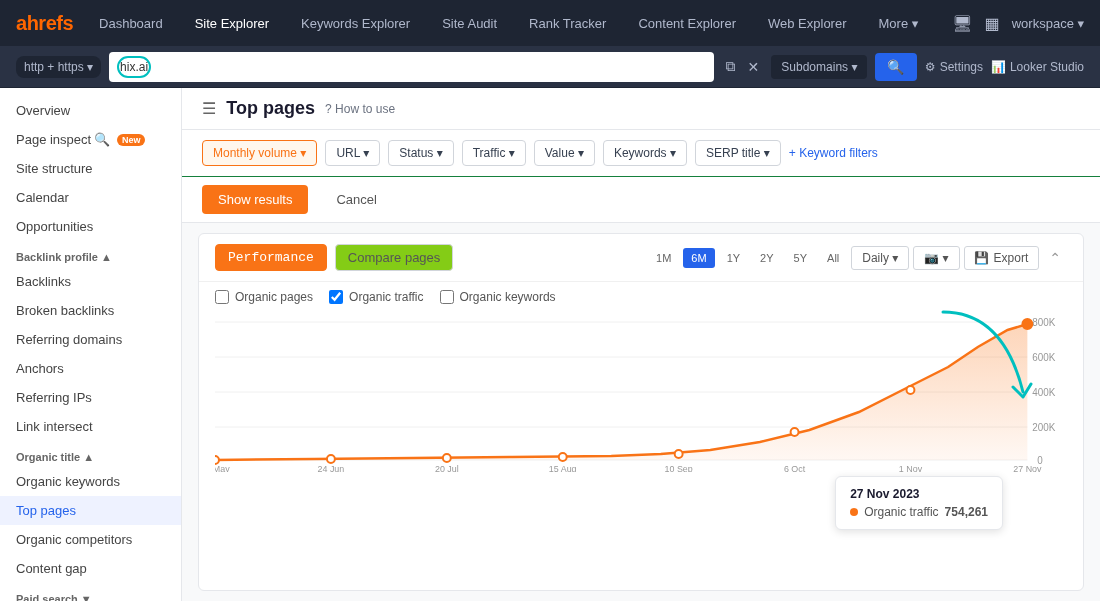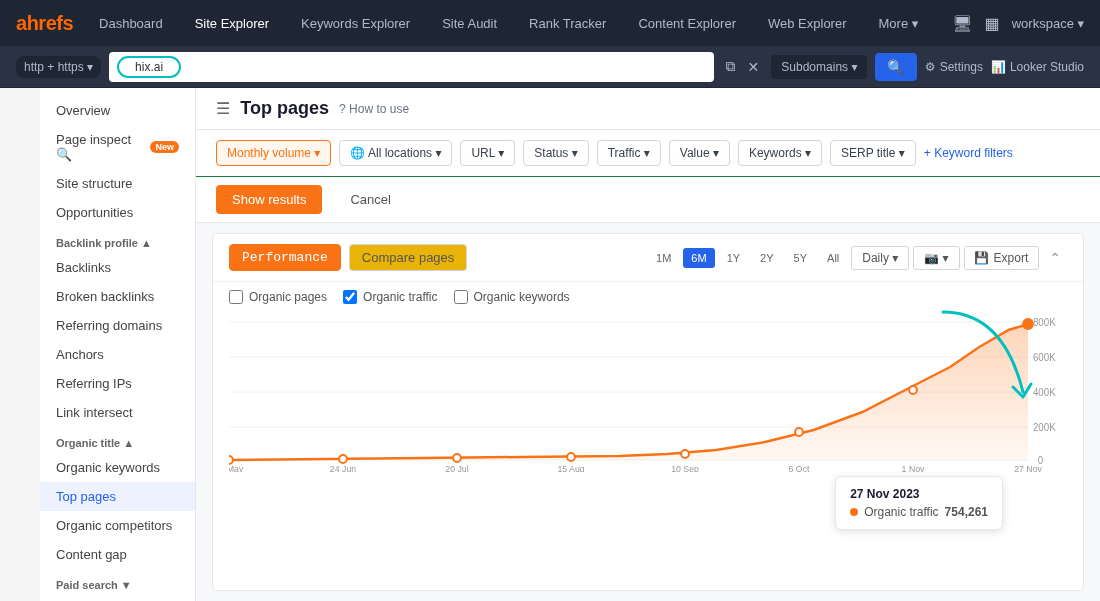--- a/index.html
+++ b/index.html
@@ -78,21 +78,21 @@
       border-radius: 4px;
       padding: 4px 8px;
       display: flex;
       align-items: center;
       gap: 6px;
     }
     .url-chip {
       background: #fff;
       border: 2px solid #00bfbf;
       border-radius: 12px;
-      padding: 2px 16px;
+      padding: 2px 1px;
       font-size: 12px;
       color: #333;
       font-weight: 500;
     }
     .url-actions {
       display: flex;
       gap: 4px;
       align-items: center;
     }
     .url-action-btn {
@@ -141,27 +141,26 @@
     }
 
     
     .layout {
       display: flex;
       height: calc(601px - 88px);
     }
 
     
     .sidebar {
-      width: 156px;
+      width: 182px;
       background: #fff;
       border-right: 1px solid #e5e7eb;
       overflow-y: auto;
       flex-shrink: 0;
       padding: 8px 0;
-      margin-left: 40px;
     }
     .sidebar-item {
       padding: 7px 16px;
       color: #444;
       cursor: pointer;
       font-size: 13px;
       display: flex;
       align-items: center;
       gap: 6px;
     }
@@ -302,21 +301,21 @@
       gap: 8px;
       border-bottom: 1px solid #f0f0f0;
     }
     .chart-tab {
       padding: 5px 12px;
       border-radius: 4px;
       font-size: 13px;
       cursor: pointer;
       border: 1px solid #d1d5db;
       color: #555;
-      background: #eab308;
+      background: #84cc16;
     }
     .chart-tab.active {
       background: #f97316;
       color: #fff;
       border-color: #f97316;
       font-family: Liberation Mono, monospace;
     }
     .chart-controls {
       margin-left: auto;
       display: flex;
@@ -477,20 +476,21 @@
 
 <div class="layout">
 
   <div class="sidebar">
     <div class="sidebar-item">Overview</div>
     <div class="sidebar-item">
       <span>Page inspect 🔍</span>
       <span class="badge-new">New</span>
     </div>
     <div class="sidebar-item">Site structure</div>
+    <div class="sidebar-item">Calendar</div>
     <div class="sidebar-item">Opportunities</div>
     <div class="sidebar-section">Backlink profile ▲</div>
     <div class="sidebar-item">Backlinks</div>
     <div class="sidebar-item">Broken backlinks</div>
     <div class="sidebar-item">Referring domains</div>
     <div class="sidebar-item">Anchors</div>
     <div class="sidebar-item">Referring IPs</div>
     <div class="sidebar-item">Link intersect</div>
     <div class="sidebar-section">Organic title ▲</div>
     <div class="sidebar-item">Organic keywords</div>
@@ -503,21 +503,20 @@
   <div class="main">
 
     <div class="page-header">
       <span class="hamburger">☰</span>
       <span class="page-title">Top pages</span>
       <span class="how-to-use">? How to use</span>
     </div>
 
     <div class="filter-bar">
       <button class="filter-btn active">Monthly volume ▾</button>
-      <button class="filter-btn">🌐 All locations ▾</button>
       <button class="filter-btn">URL ▾</button>
       <button class="filter-btn">Status ▾</button>
       <button class="filter-btn">Traffic ▾</button>
       <button class="filter-btn">Value ▾</button>
       <button class="filter-btn">Keywords ▾</button>
       <button class="filter-btn">SERP title ▾</button>
       <button class="keyword-filters-btn">+ Keyword filters</button>
     </div>
 
     <div class="action-bar">

